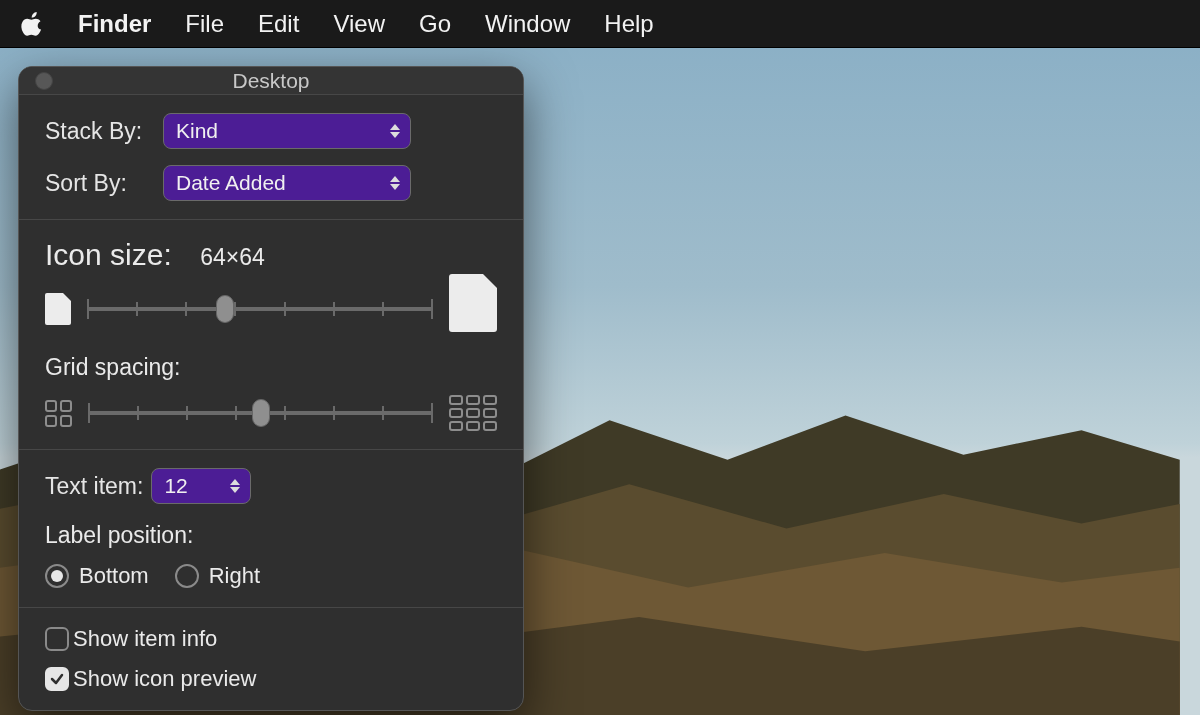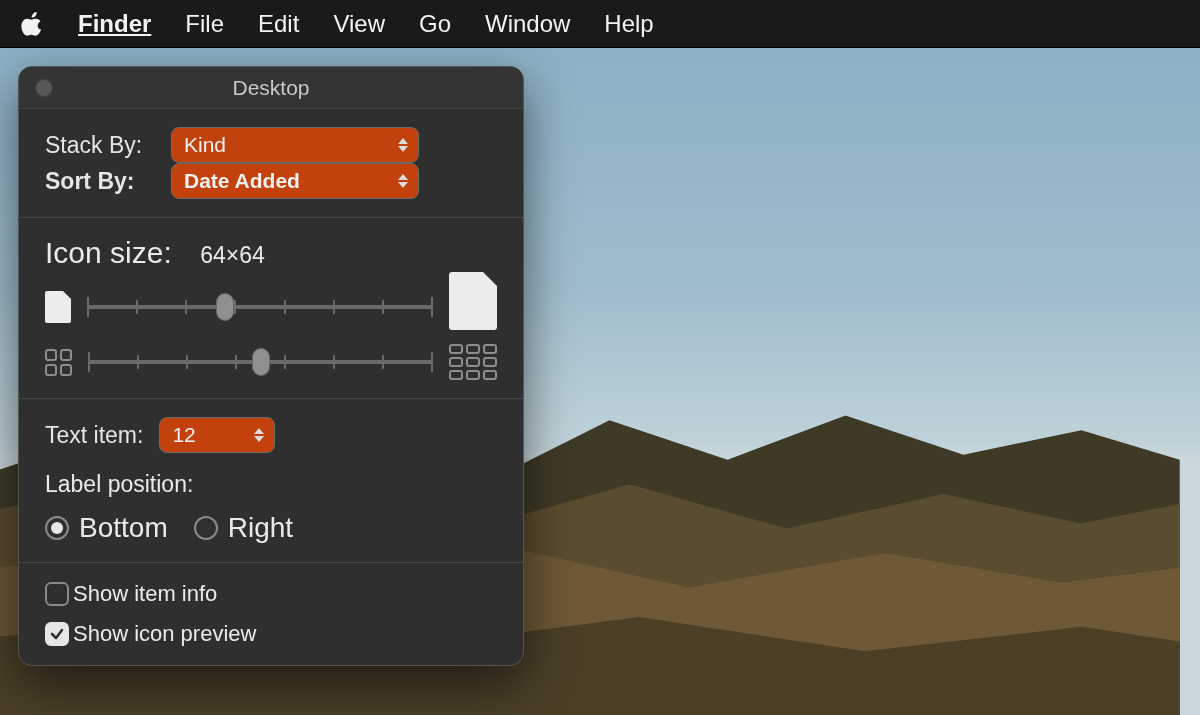--- a/index.html
+++ b/index.html
@@ -27,39 +27,39 @@
       display: flex;
       align-items: center;
       padding: 0 20px;
       gap: 34px;
       color: #f2f2f2;
       font-size: 24px;
       font-weight: 400;
       border-bottom: 1px solid #000;
     }
     .menubar .apple { display:flex; align-items:center; }
-    .menubar .app-name { font-weight: 700; text-decoration: underline; }
+    .menubar .app-name { font-weight: 700; }
     .menubar .menu-item { cursor: default; }
 
     
     .panel {
       position: absolute;
       top: 66px;
       left: 18px;
       width: 506px;
       background: #2f2f2f;
       border: 1px solid #555;
       border-radius: 14px;
       box-shadow: 0 18px 50px rgba(0,0,0,0.55);
       color: #eaeaea;
       z-index: 5;
       overflow:hidden;
     }
     .titlebar {
-      height: 42px;
+      height: 28px;
       display: flex;
       align-items: center;
       justify-content: center;
       position: relative;
       border-bottom: 1px solid #474747;
       background: #343434;
     }
     .titlebar .dot {
       position: absolute;
       left: 16px;
@@ -73,43 +73,43 @@
     .titlebar .title {
       color: #c8c8c8;
       font-size: 21px;
     }
     .section {
       padding: 18px 26px;
       border-bottom: 1px solid #474747;
     }
     .section:last-child { border-bottom: none; }
 
-    .row { display:flex; align-items:center; gap:16px; }
-    .row + .row { margin-top: 0; font-weight: bold; }
+    .row { display:flex; align-items:center; gap:8px; }
+    .row + .row { margin-top: 16px; }
     .label {
       font-size: 23px;
       color: #e5e5e5;
       min-width: 110px;
     }
     .label-tight { min-width: auto; }
 
     .select {
       flex: 0 0 auto;
       width: 248px;
       height: 36px;
-      background: #c2410c;
+      background: #4c1d95;
       border: 1px solid #6a6a6a;
       border-radius: 8px;
       display:flex; align-items:center;
       padding: 0 12px;
       color: #f0f0f0;
       font-size: 21px;
       position: relative;
     }
-    .select.small { width: 116px; }
+    .select.small { width: 100px; }
     .select .arrows {
       position:absolute; right:10px; top:50%; transform:translateY(-50%);
       display:flex; flex-direction:column; gap:0; line-height:0;
     }
     .select .arrows svg { display:block; }
 
     .size-label { font-size: 30px; }
     .size-value { font-size: 23px; margin-left: 24px; }
 
     .slider-row {
@@ -146,21 +146,21 @@
     .slider .ticks span { width:2px; height:14px; background:#6a6a6a; }
     .slider .ticks span:first-child, .slider .ticks span:last-child { height:20px;}
     .slider .thumb {
       position:absolute; top:50%; width:18px; height:28px;
       background:#8f8f8f; border-radius:9px; transform:translate(-50%,-50%);
       border:1px solid #666;
     }
 
     .radio-row { display:flex; align-items:center; gap:26px; margin-top:14px;}
     .radio {
-      display:flex; align-items:center; gap:10px; font-size:28px;
+      display:flex; align-items:center; gap:10px; font-size:22px;
     }
     .radio .circle{
       width:24px; height:24px; border-radius:50%; border:2px solid #8a8a8a;
       display:flex; align-items:center; justify-content:center;
     }
     .radio.selected .circle::after{
       content:""; width:12px; height:12px; border-radius:50%; background:#e6e6e6;
     }
 
     .check-row { display:flex; align-items:center; gap:4px; font-size:22px; }
@@ -257,20 +257,21 @@
             <span></span>
             <span></span>
             <span></span>
             <span></span>
           </div>
         <div class="thumb" id="thumb-icon" style="left: 40%;"></div>
       </div>
       <div class="file-icon-large"></div>
     </div>
 
+    <div class="subhead" style="margin-top:22px">Grid spacing:</div>
     <div class="slider-row">
       <div class="grid-icon-small">
           <span></span>
           <span></span>
           <span></span>
           <span></span>
         </div>
       <div class="slider">
         <div class="track"></div>
         <div class="ticks">

